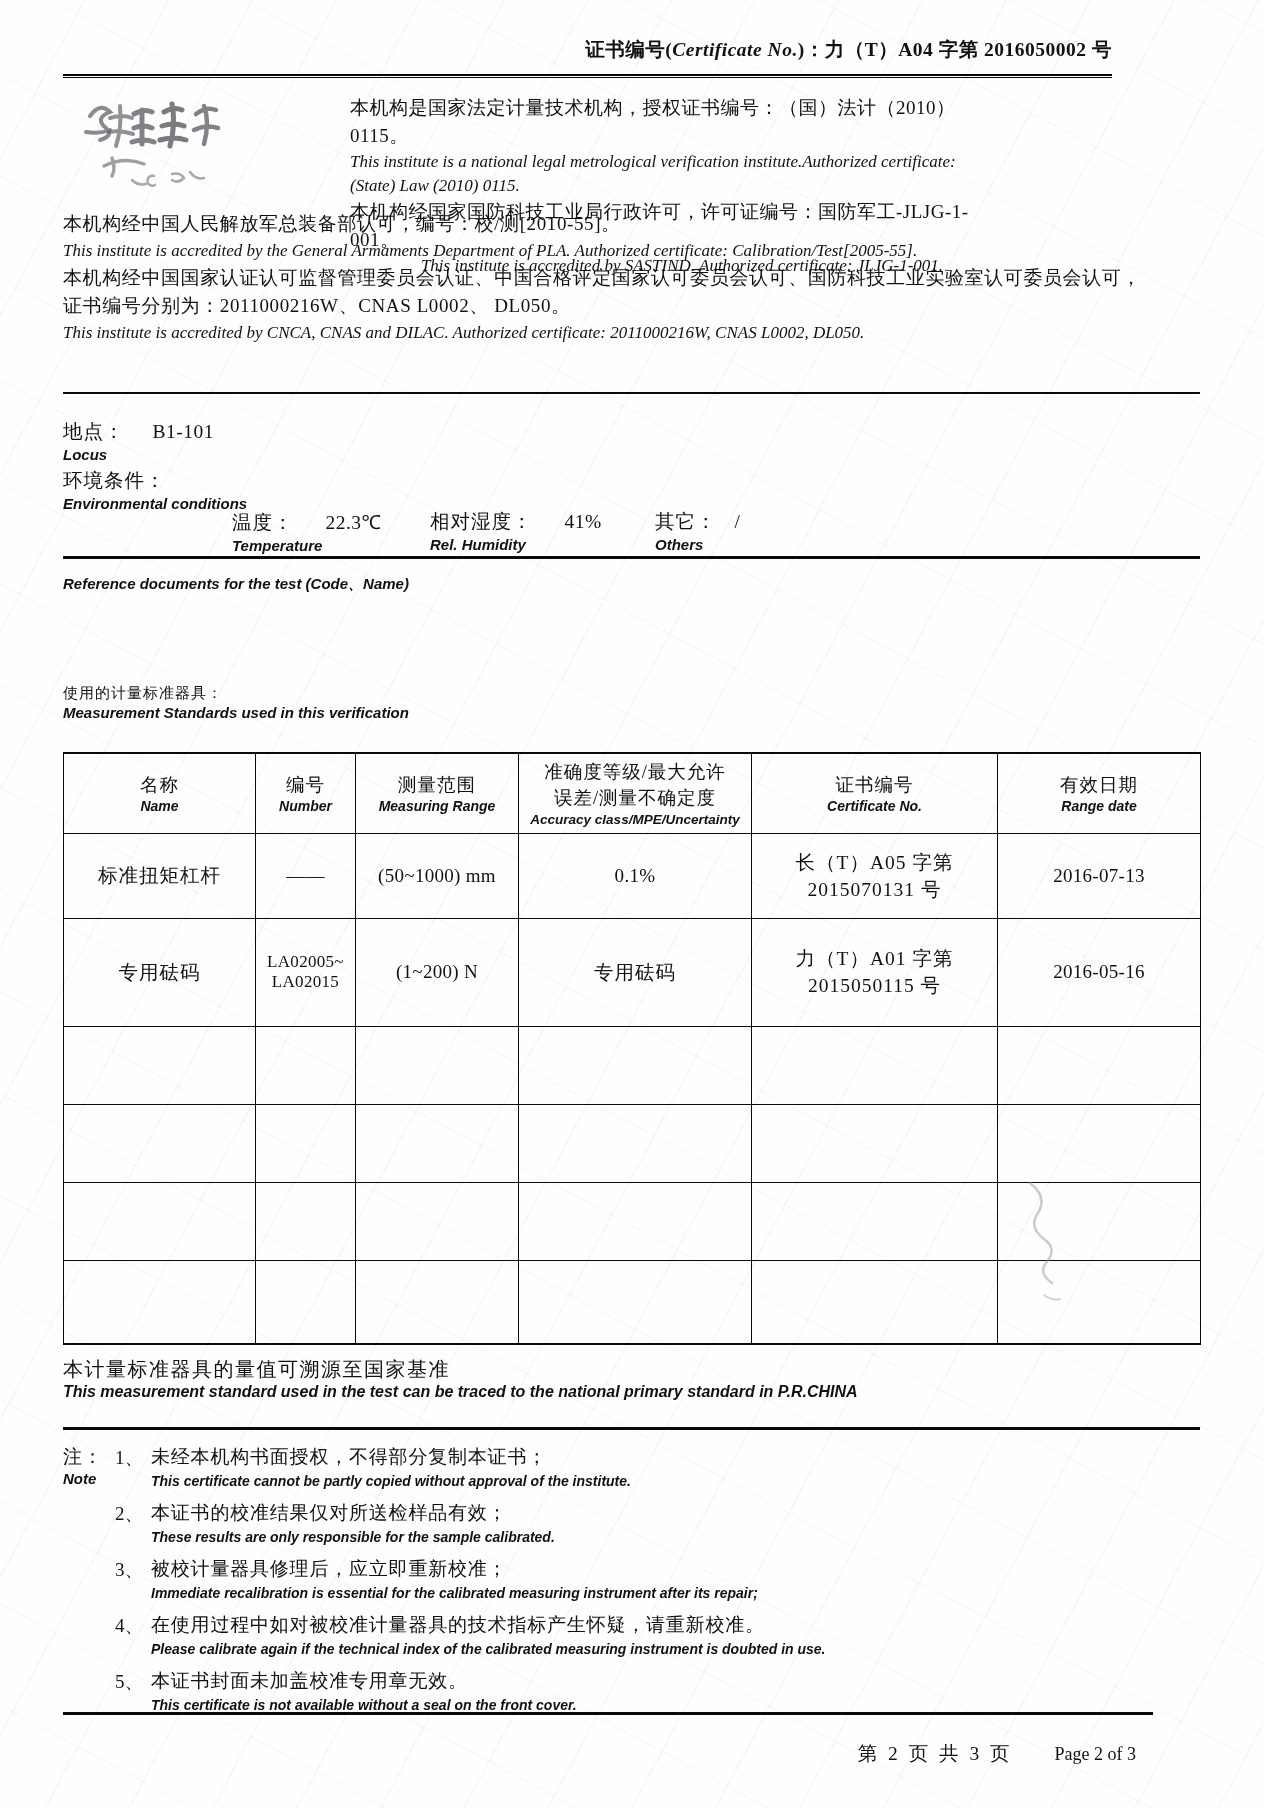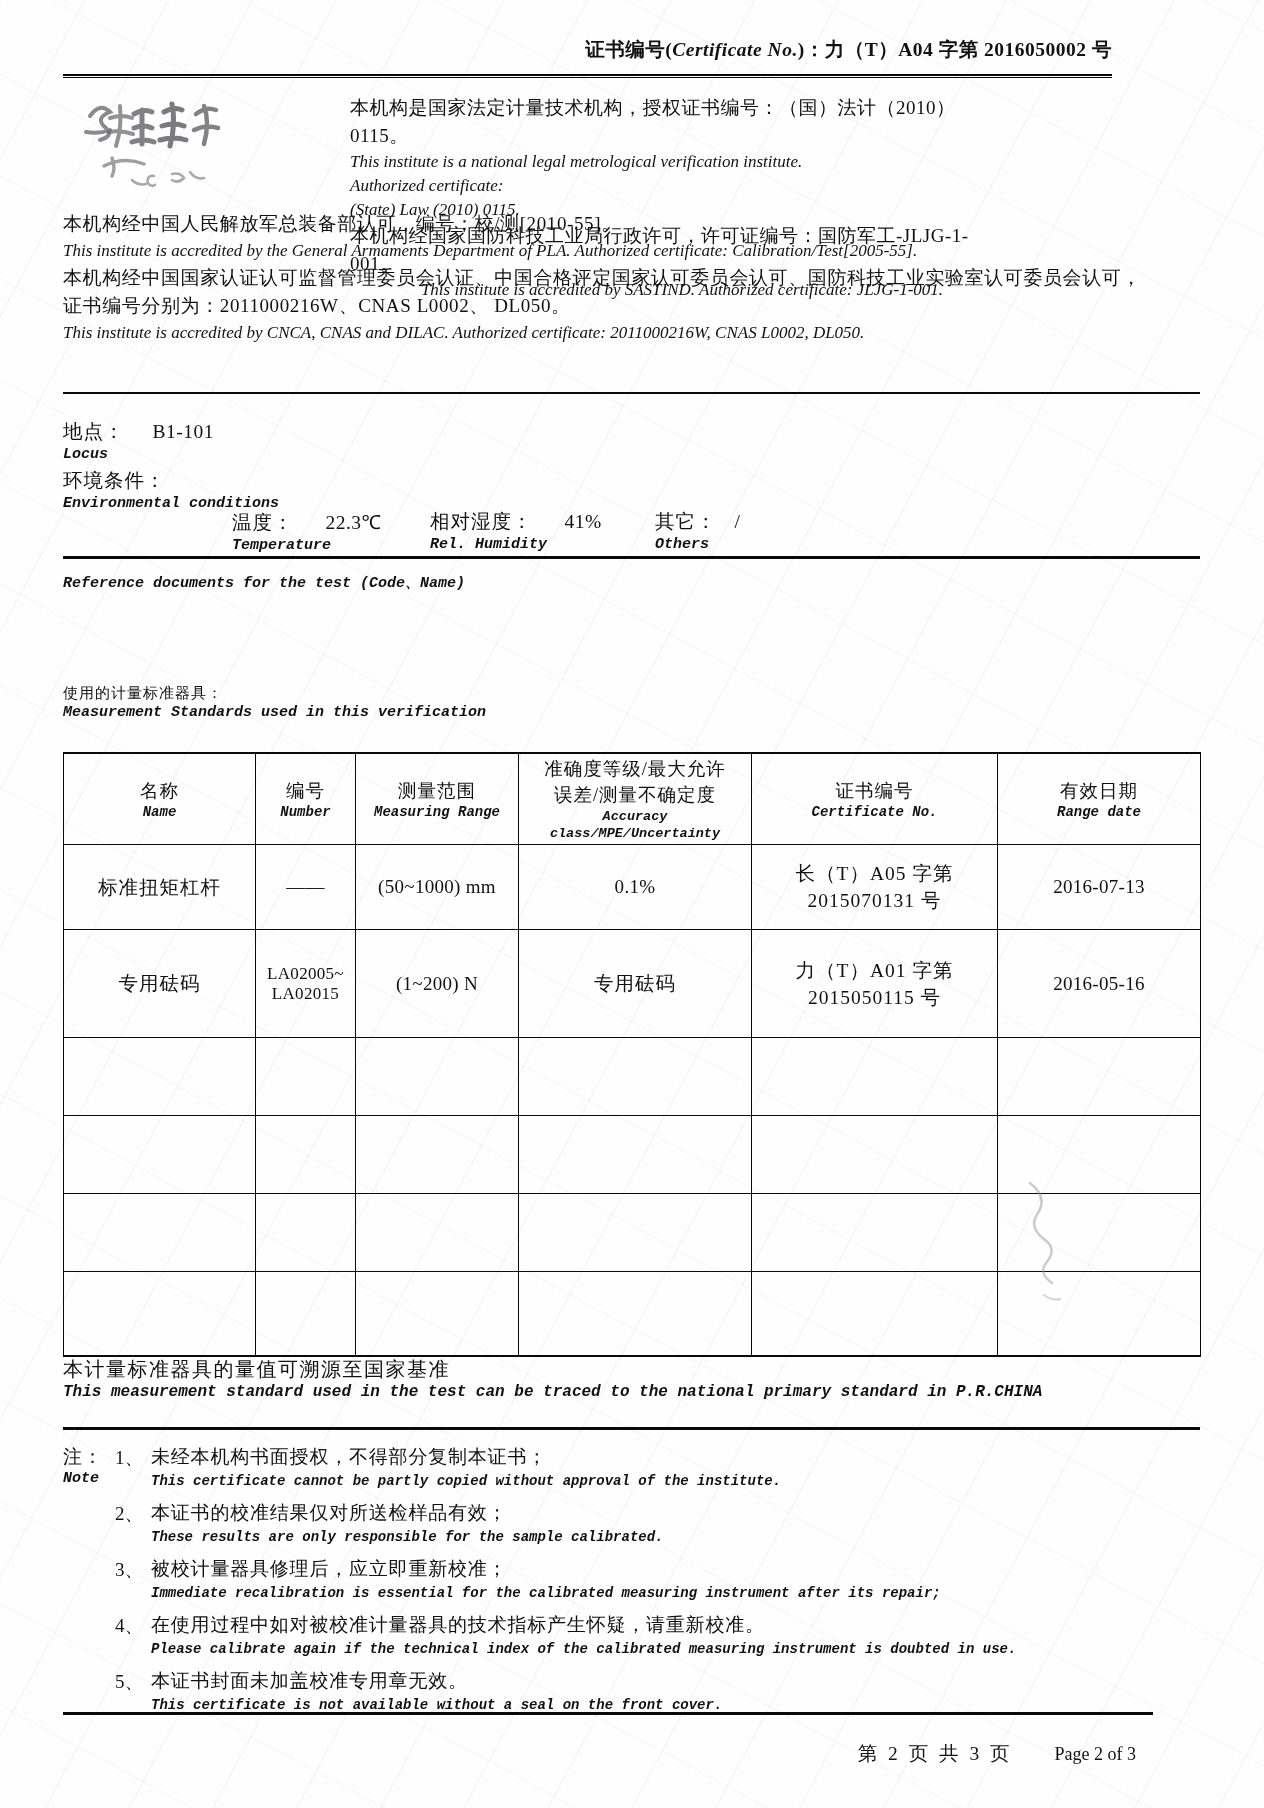--- a/index.html
+++ b/index.html
@@ -10,35 +10,35 @@
     font-family:"Liberation Serif", serif;
   }
   .watermark {
     position:absolute; inset:0; pointer-events:none;
     background-image:
       repeating-linear-gradient(118deg, rgba(100,100,115,0.05) 0px, rgba(100,100,115,0.05) 1.5px, transparent 1.5px, transparent 74px),
       repeating-linear-gradient(28deg, rgba(100,100,115,0.035) 0px, rgba(100,100,115,0.035) 1.5px, transparent 1.5px, transparent 90px);
   }
   .zh { font-family:"Liberation Serif", serif; }
   .en-i  { font-family:"Liberation Serif", serif; font-style:italic; }
-  .en-bi { font-family:Liberation Mono, monospace; font-style:italic; font-weight:bold; }
+  .en-bi { font-family:Liberation Sans, sans-serif; font-style:italic; font-weight:bold; }
   .pre { white-space:pre-line; }
 
   .cert-header { position:absolute; top:36px; left:500px; right:152px; text-align:right;
                  font-size:19.5px; font-weight:bold; letter-spacing:.5px; }
   .cert-header .en-i { font-weight:bold; }
   .header-rule { position:absolute; top:74px; left:63px; width:1049px; height:4px;
                  border-top:2.5px solid #0a0a0a; border-bottom:1px solid #0a0a0a; }
 
   .seal { position:absolute; left:76px; top:88px; width:156px; height:120px; opacity:.88; }
 
   .intro-block { position:absolute; left:350px; top:94px; width:664px; }
   .intro-block .zh-line { font-size:19px; line-height:28px; letter-spacing:.5px; }
   .intro-block .en-line { font-size:17px; line-height:24px; }
-  .jline { display:flex; justify-content:flex-start;flex-direction:column; }
+  .jline { display:flex; justify-content:flex-start; }
   .center { text-align:center; }
 
   .wide-block { position:absolute; left:63px; top:210px; width:1090px; }
   .wide-block .zh-line { font-size:19px; line-height:28px; letter-spacing:.6px; }
   .wide-block .en-line { font-size:17px; line-height:26px; }
 
   .rule { position:absolute; left:63px; width:1137px; background:#0a0a0a; }
   #rule1 { top:392px; height:2px; }
   #rule2 { top:556px; height:2.5px; }
   #rule3 { top:1427px; height:2.5px; }

